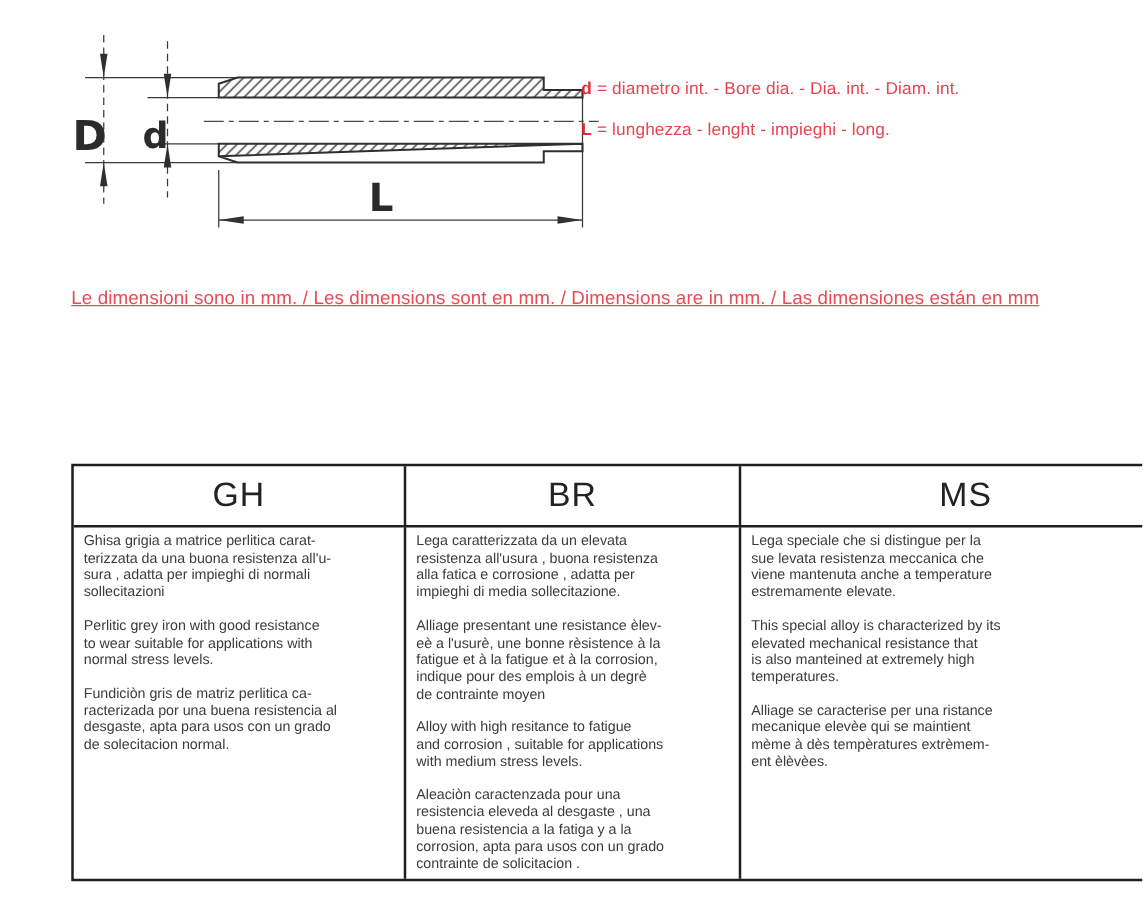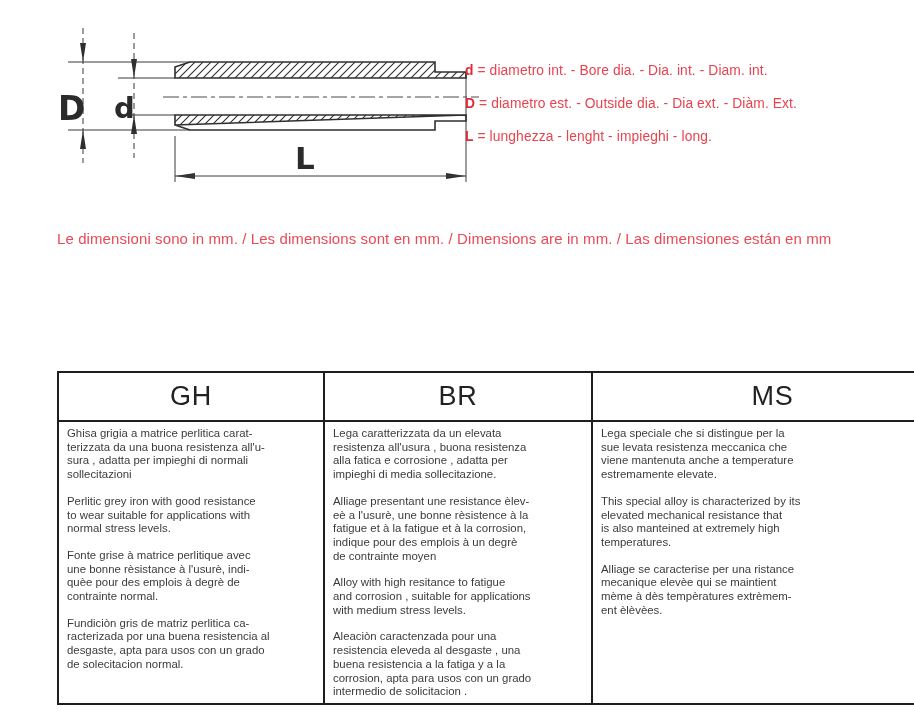--- a/index.html
+++ b/index.html
@@ -12,21 +12,21 @@
   .drawing { position:absolute; left:55px; top:10px; }
 
   
   .legend { position:absolute; left:465px; top:63px; }
   .legend-row { height:16px; line-height:16px; margin-bottom:17px;
     font-size:13.8px; color:#e9434f; letter-spacing:0.1px; white-space:nowrap; }
   .legend-key { font-weight:bold; color:#e22b38; margin-right:4px; }
 
   
   .dim-note { position:absolute; left:57px; top:230px; width:820px;
-    font-size:15px; letter-spacing:0.1px; color:#ea4a55; white-space:nowrap; }
+    font-size:15px; letter-spacing:0.1px; color:#ea4a55; white-space:nowrap;text-decoration:underline; }
 
   
   .tbl { position:absolute; left:57px; top:371px; width:897px;
     border:2px solid #1e1e1e; display:grid;
     grid-template-columns:264px 268px 1fr; box-sizing:border-box; }
   .th { height:49px; border-bottom:2px solid #1e1e1e; display:flex;
     align-items:center; justify-content:center; font-size:27px;
     letter-spacing:0.8px; color:#222; box-sizing:border-box; }
   .td { min-height:274px; padding:5px 12px 4px 8px; box-sizing:border-box;
     font-size:11.4px; line-height:13.7px; color:#3b3b3b; }
@@ -78,46 +78,39 @@
     <text x="3" y="110" font-family="DejaVu Sans, sans-serif" font-weight="bold" font-size="33" fill="#2b2b2b">D</text>
     <text x="59" y="108" font-family="DejaVu Sans, sans-serif" font-weight="bold" font-size="29" fill="#2b2b2b">d</text>
     <text x="240" y="159" font-family="DejaVu Sans, sans-serif" font-weight="bold" font-size="31" fill="#2b2b2b">L</text>
   </svg>
 
   <div class="legend">
     <div class="legend-row">
       <span class="legend-key">d</span><span>= diametro int. - Bore dia. - Dia. int. - Diam. int.</span>
     </div>
     <div class="legend-row">
-      <span class="legend-key">D</span><span>= diametro est. - Outside dia. - Dia ext. - Diàm. Ext.</span>
-    </div>
-    <div class="legend-row">
       <span class="legend-key">L</span><span>= lunghezza - lenght - impieghi - long.</span>
     </div>
   </div>
 
   <div class="dim-note">Le dimensioni sono in mm. / Les dimensions sont en mm. / Dimensions are in mm. / Las dimensiones están en mm</div>
 
   <div class="tbl">
     <div class="th">GH</div>
     <div class="th bl">BR</div>
     <div class="th bl">MS</div>
 
     <div class="td">
       <p>Ghisa grigia a matrice perlitica carat-
 terizzata da una buona resistenza all'u-
 sura , adatta per impieghi di normali
 sollecitazioni</p>
       <p>Perlitic grey iron with good resistance
 to wear suitable for applications with
 normal stress levels.</p>
-      <p>Fonte grise à matrice perlitique avec
-une bonne rèsistance à l'usurè, indi-
-quèe pour des emplois à degrè de
-contrainte normal.</p>
       <p>Fundiciòn gris de matriz perlitica ca-
 racterizada por una buena resistencia al
 desgaste, apta para usos con un grado
 de solecitacion normal.</p>
     </div>
     <div class="td bl">
       <p>Lega caratterizzata da un elevata
 resistenza all'usura , buona resistenza
 alla fatica e corrosione , adatta per
 impieghi di media sollecitazione.</p>
@@ -126,21 +119,21 @@
 fatigue et à la fatigue et à la corrosion,
 indique pour des emplois à un degrè
 de contrainte moyen</p>
       <p>Alloy with high resitance to fatigue
 and corrosion , suitable for applications
 with medium stress levels.</p>
       <p>Aleaciòn caractenzada pour una
 resistencia eleveda al desgaste , una
 buena resistencia a la fatiga y a la
 corrosion, apta para usos con un grado
-intermedio de solicitacion .</p>
+contrainte de solicitacion .</p>
     </div>
     <div class="td bl">
       <p>Lega speciale che si distingue per la
 sue levata resistenza meccanica che
 viene mantenuta anche a temperature
 estremamente elevate.</p>
       <p>This special alloy is characterized by its
 elevated mechanical resistance that
 is also manteined at extremely high
 temperatures.</p>

